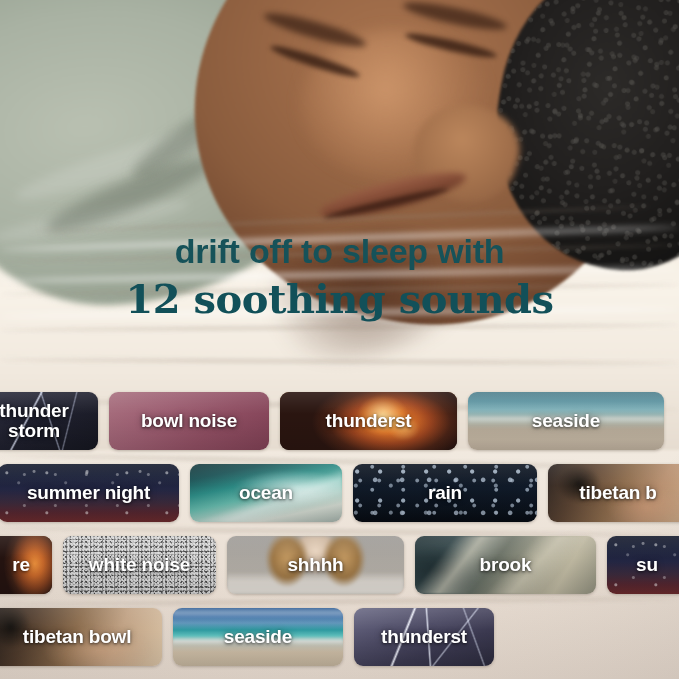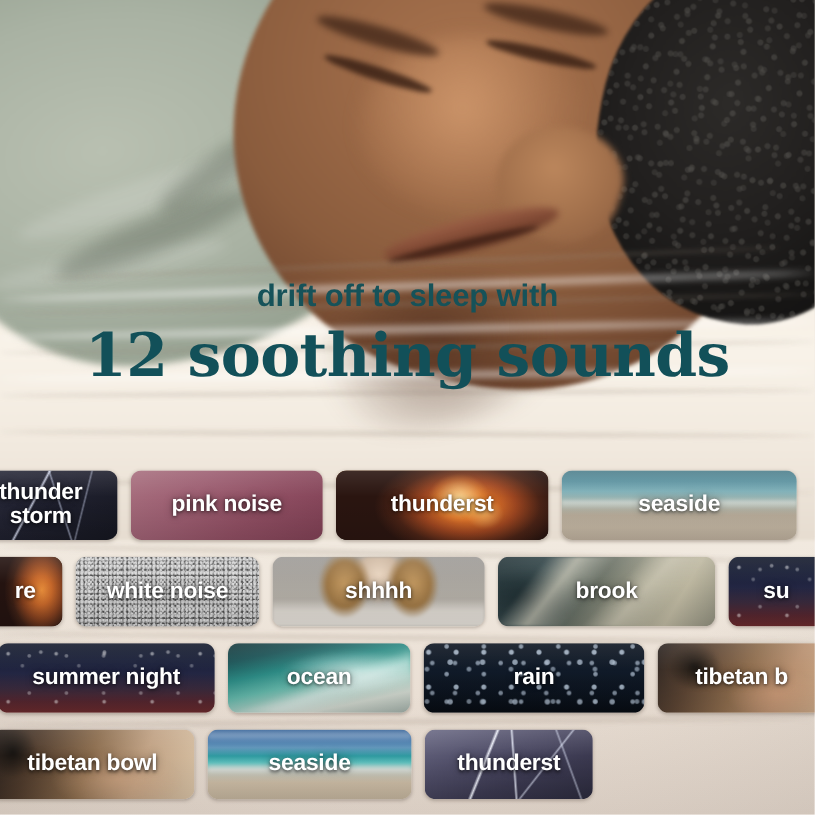--- a/index.html
+++ b/index.html
@@ -210,29 +210,29 @@
   .headline-block {
     position: absolute;
     left: 0; top: 232px;
     width: 679px;
     text-align: center;
     z-index: 6;
   }
   .kicker {
     font-family: "Liberation Sans", sans-serif;
     font-weight: 700;
-    font-size: 26px;
+    font-size: 34px;
     letter-spacing: -0.2px;
     color: #165259;
     line-height: 1.15;
   }
   .headline {
     font-family: "DejaVu Serif", "Liberation Serif", serif;
     font-weight: 700;
-    font-size: 50px;
+    font-size: 40px;
     letter-spacing: -0.5px;
     color: #125059;
     line-height: 1.12;
     margin-top: 6px;
   }
 
   
   .chips {
     position: absolute;
     left: 0; top: 386px;
@@ -542,31 +542,53 @@
       <div class="chip-row">
         <div class="chip" style="width: 128px; margin-left: -30px;">
           <div class="chip-bg art-thunderstorm"></div>
           <div class="chip-sheen"></div>
           <div class="chip-label">thunder
 storm</div>
         </div>
         <div class="chip" style="width: 160px;">
           <div class="chip-bg art-pink-noise"></div>
           <div class="chip-sheen"></div>
-          <div class="chip-label">pink noise</div>
+          <div class="chip-label">bowl noise</div>
         </div>
         <div class="chip" style="width: 177px;">
           <div class="chip-bg art-campfire"></div>
           <div class="chip-sheen"></div>
           <div class="chip-label">thunderst</div>
         </div>
         <div class="chip" style="width: 196px;">
           <div class="chip-bg art-seaside"></div>
           <div class="chip-sheen"></div>
           <div class="chip-label">seaside</div>
+        </div>
+      </div>
+      <div class="chip-row">
+        <div class="chip" style="width: 181px; margin-left: -2px;">
+          <div class="chip-bg art-summer-night"></div>
+          <div class="chip-sheen"></div>
+          <div class="chip-label">summer night</div>
+        </div>
+        <div class="chip" style="width: 152px;">
+          <div class="chip-bg art-ocean"></div>
+          <div class="chip-sheen"></div>
+          <div class="chip-label">ocean</div>
+        </div>
+        <div class="chip" style="width: 184px;">
+          <div class="chip-bg art-rain"></div>
+          <div class="chip-sheen"></div>
+          <div class="chip-label">rain</div>
+        </div>
+        <div class="chip" style="width: 140px;">
+          <div class="chip-bg art-tibetan-bowl"></div>
+          <div class="chip-sheen"></div>
+          <div class="chip-label">tibetan b</div>
         </div>
       </div>
       <div class="chip-row">
         <div class="chip" style="width: 62px; margin-left: -10px;">
           <div class="chip-bg art-campfire-left"></div>
           <div class="chip-sheen"></div>
           <div class="chip-label">re</div>
         </div>
         <div class="chip" style="width: 153px;">
           <div class="chip-bg art-white-noise"></div>
@@ -583,42 +605,20 @@
           <div class="chip-sheen"></div>
           <div class="chip-label">brook</div>
         </div>
         <div class="chip" style="width: 80px;">
           <div class="chip-bg art-summer-night"></div>
           <div class="chip-sheen"></div>
           <div class="chip-label">su</div>
         </div>
       </div>
       <div class="chip-row">
-        <div class="chip" style="width: 181px; margin-left: -2px;">
-          <div class="chip-bg art-summer-night"></div>
-          <div class="chip-sheen"></div>
-          <div class="chip-label">summer night</div>
-        </div>
-        <div class="chip" style="width: 152px;">
-          <div class="chip-bg art-ocean"></div>
-          <div class="chip-sheen"></div>
-          <div class="chip-label">ocean</div>
-        </div>
-        <div class="chip" style="width: 184px;">
-          <div class="chip-bg art-rain"></div>
-          <div class="chip-sheen"></div>
-          <div class="chip-label">rain</div>
-        </div>
-        <div class="chip" style="width: 140px;">
-          <div class="chip-bg art-tibetan-bowl"></div>
-          <div class="chip-sheen"></div>
-          <div class="chip-label">tibetan b</div>
-        </div>
-      </div>
-      <div class="chip-row">
         <div class="chip" style="width: 170px; margin-left: -8px;">
           <div class="chip-bg art-tibetan-bowl-b"></div>
           <div class="chip-sheen"></div>
           <div class="chip-label">tibetan bowl</div>
         </div>
         <div class="chip" style="width: 170px;">
           <div class="chip-bg art-seaside-blue"></div>
           <div class="chip-sheen"></div>
           <div class="chip-label">seaside</div>
         </div>

